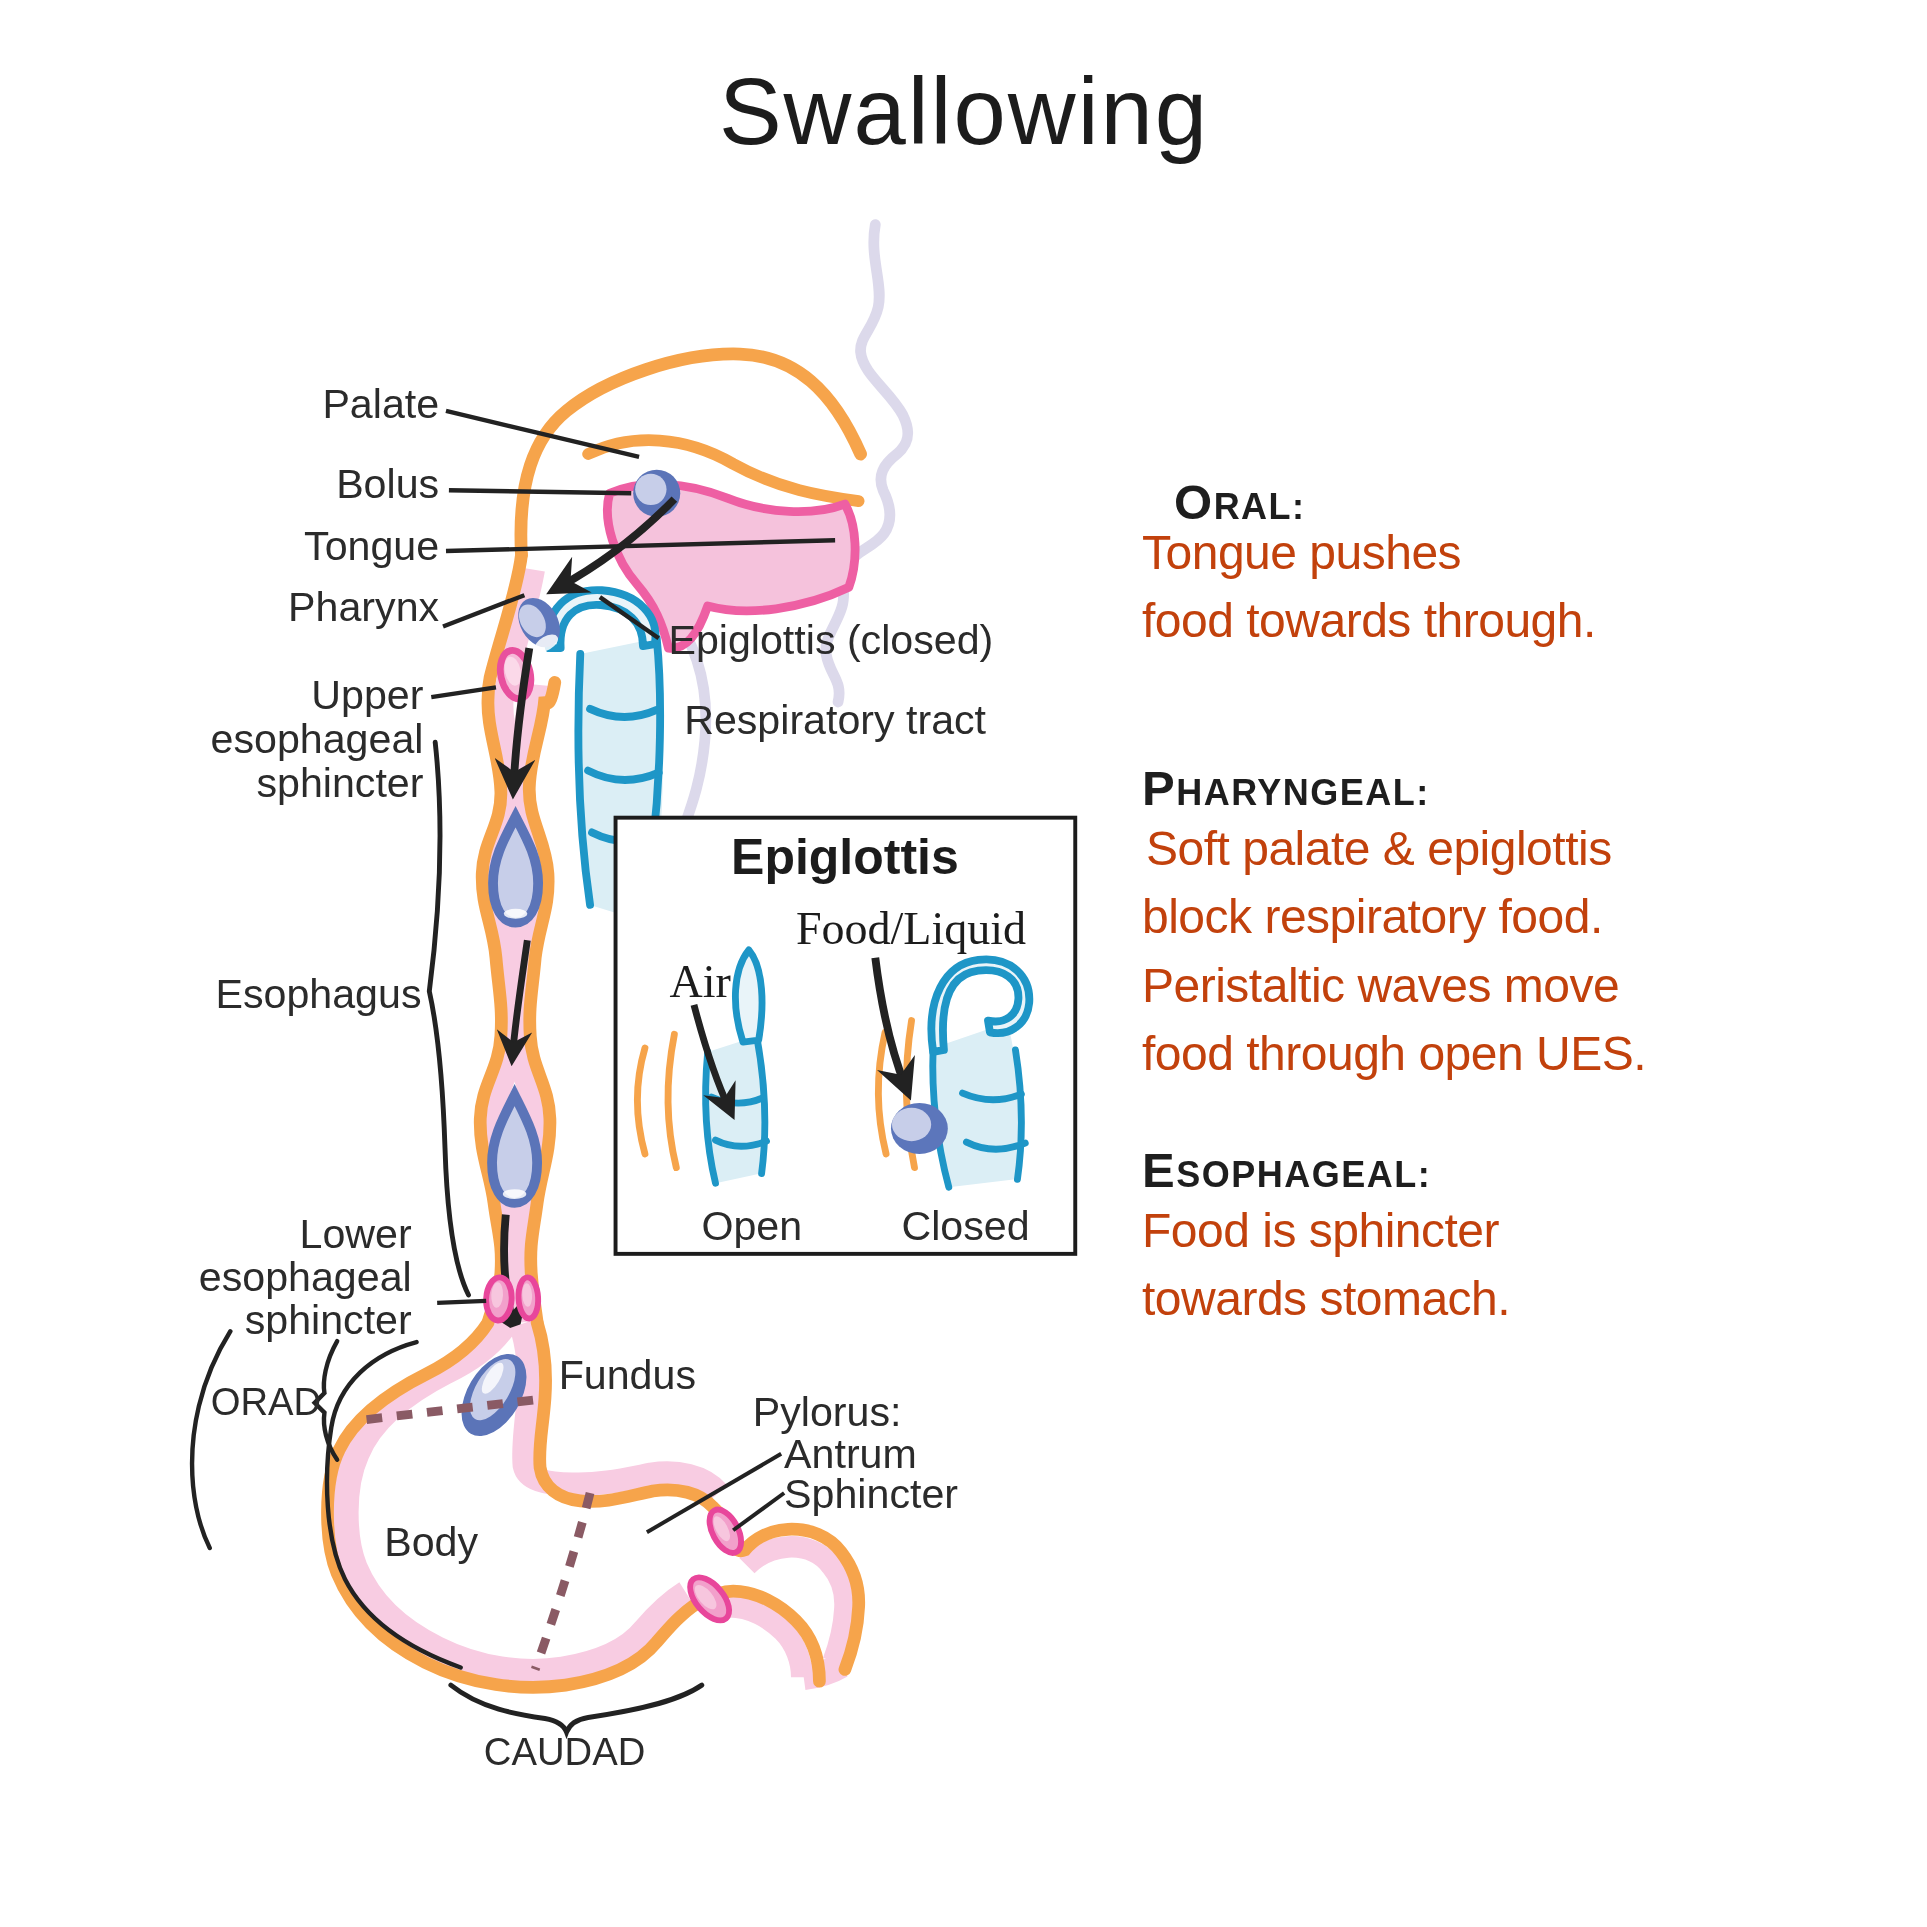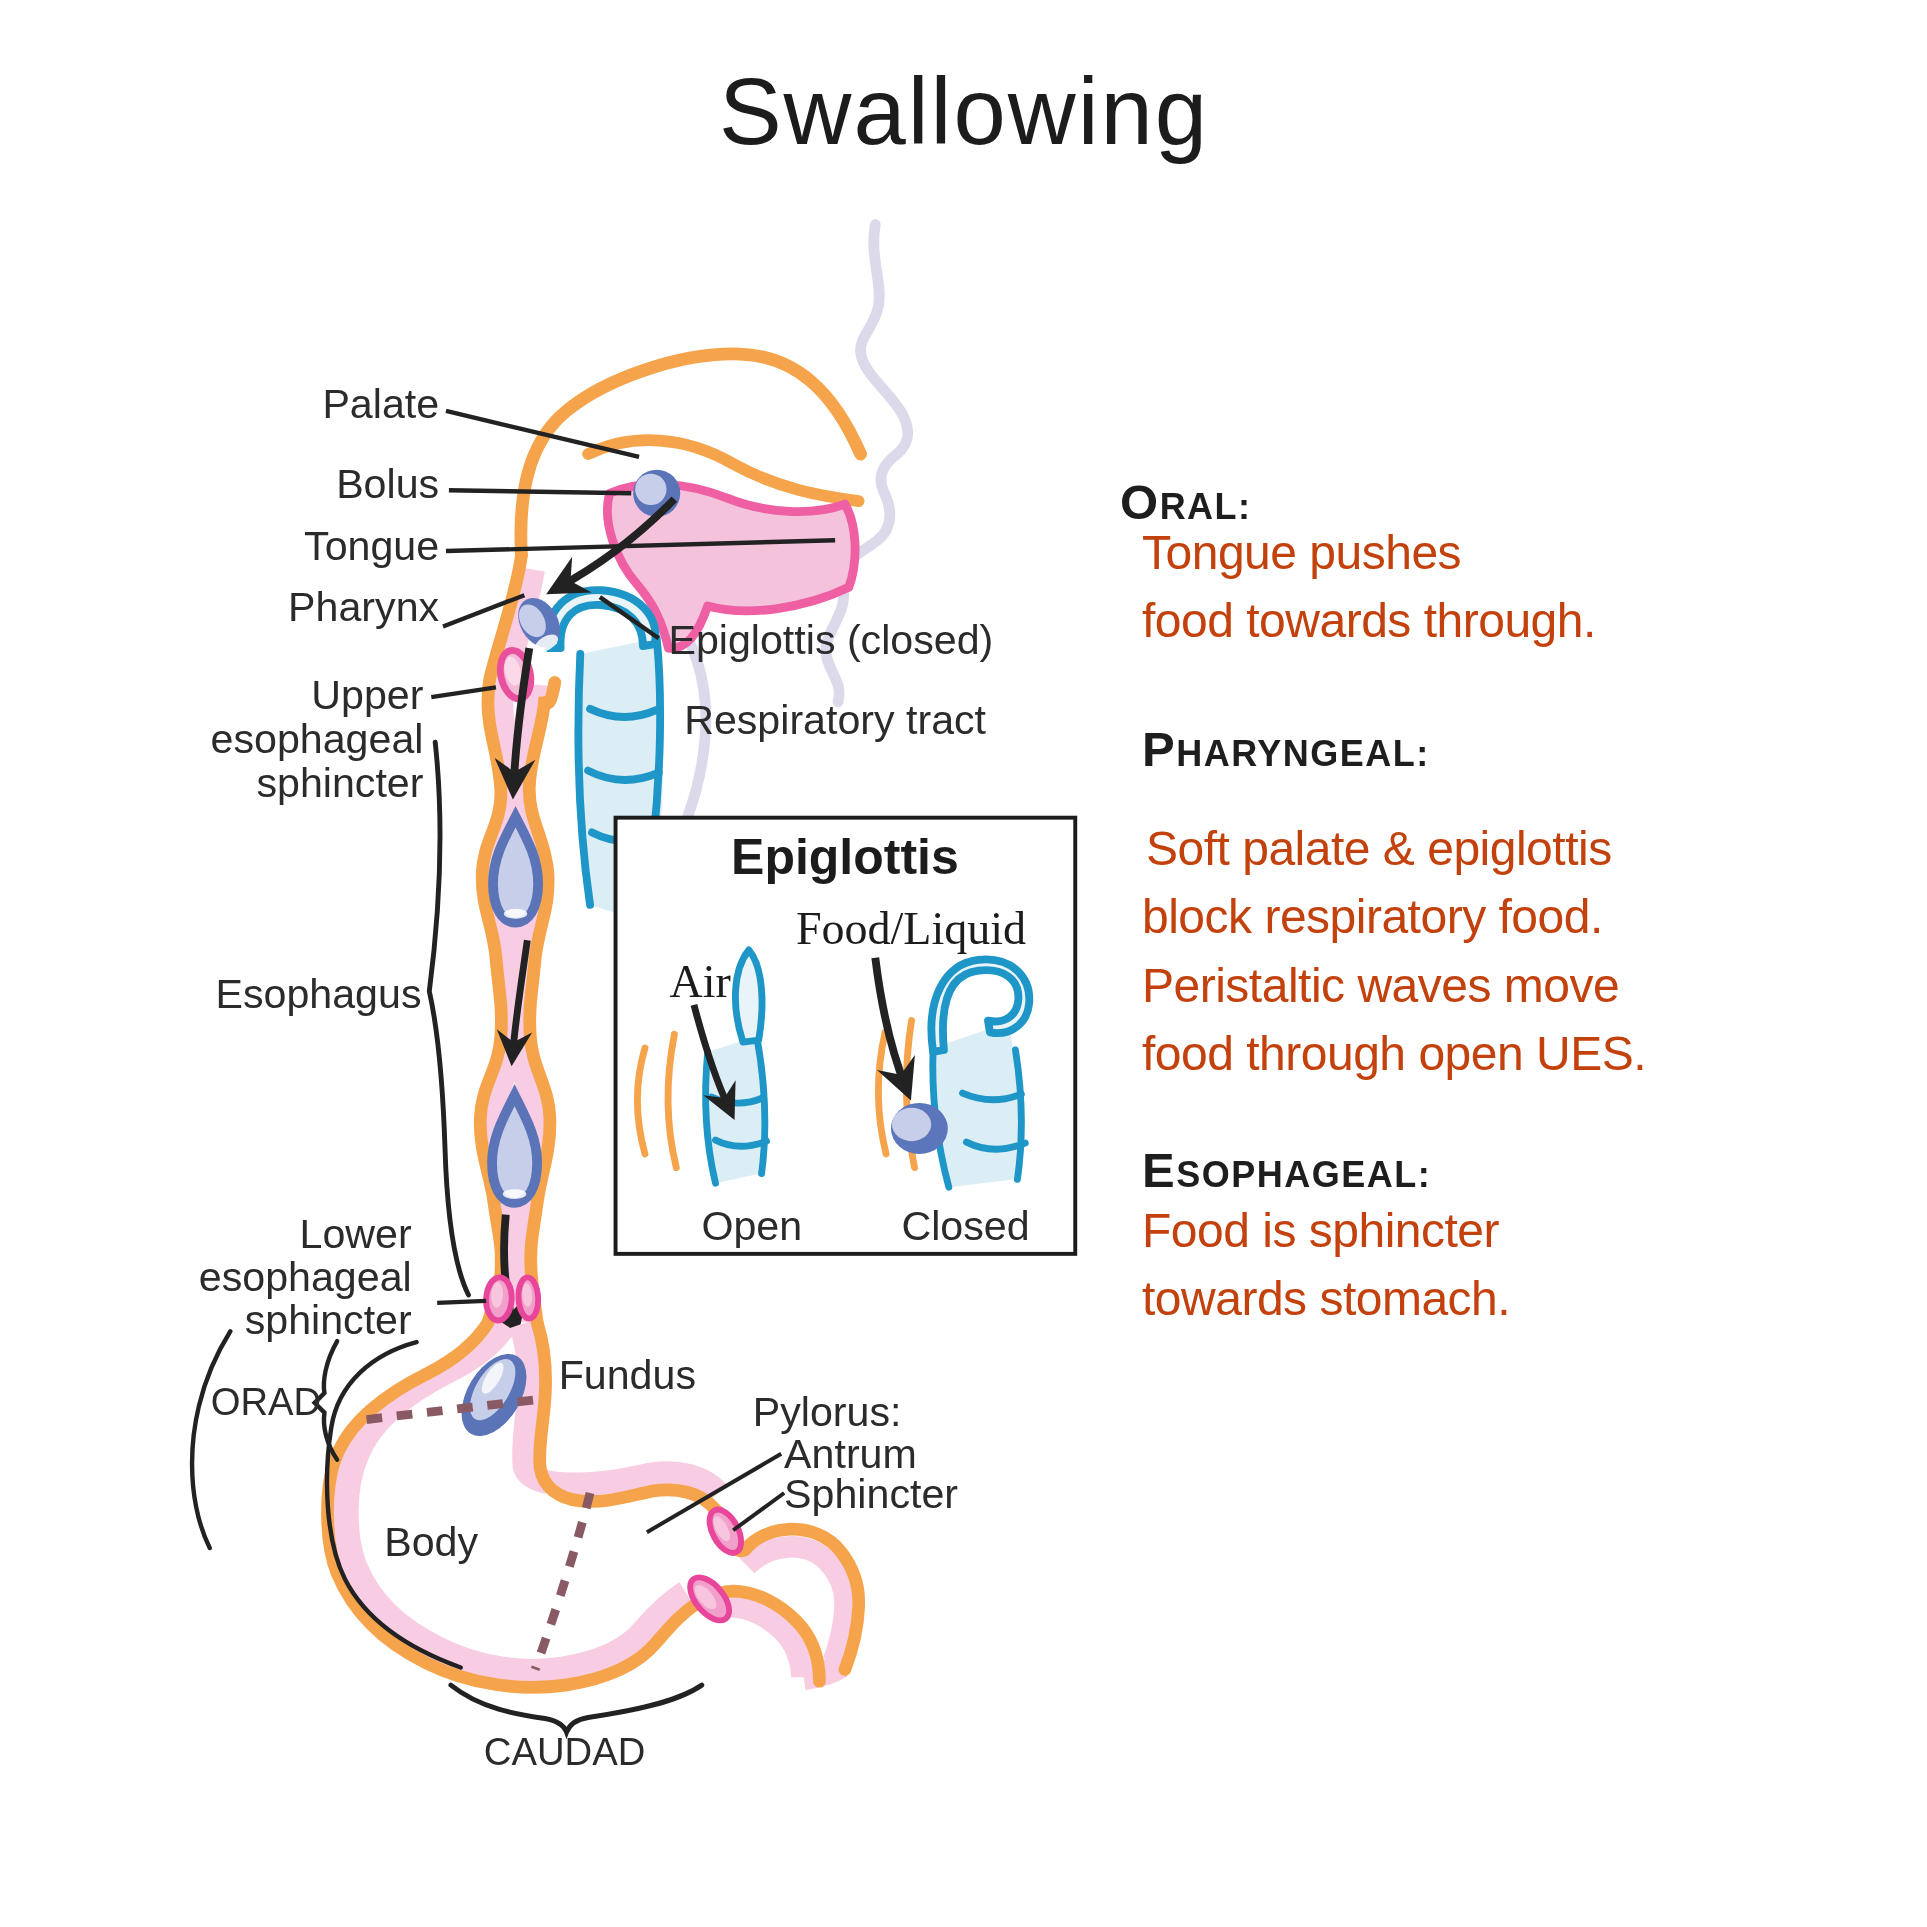--- a/index.html
+++ b/index.html
@@ -18,25 +18,25 @@
   svg text.inset-title{font-size:51px;font-weight:700;fill:#1c1c1c;}
 </style>
 </head>
 <body>
 
 <div class="canvas">
 
   <div class="title">Swallowing</div>
 
   <div>
-    <div class="stage-h" style="left:1120px;top:463px;">Oral:</div>
+    <div class="stage-h" style="left:1174px;top:463px;">Oral:</div>
     <div class="stage-line" style="left:1142px;top:514px;">Tongue pushes</div>
     <div class="stage-line" style="left:1142px;top:582px;">food towards through.</div>
 
-    <div class="stage-h" style="left:1142px;top:710px;">Pharyngeal:</div>
+    <div class="stage-h" style="left:1142px;top:749px;">Pharyngeal:</div>
     <div class="stage-line" style="left:1146px;top:810px;">Soft palate &amp; epiglottis</div>
     <div class="stage-line" style="left:1142px;top:878px;">block respiratory food.</div>
     <div class="stage-line" style="left:1142px;top:947px;">Peristaltic waves move</div>
     <div class="stage-line" style="left:1142px;top:1015px;">food through open UES.</div>
 
     <div class="stage-h" style="left:1142px;top:1131px;">Esophageal:</div>
     <div class="stage-line" style="left:1142px;top:1192px;">Food is sphincter</div>
     <div class="stage-line" style="left:1142px;top:1260px;">towards stomach.</div>
   </div>
 

